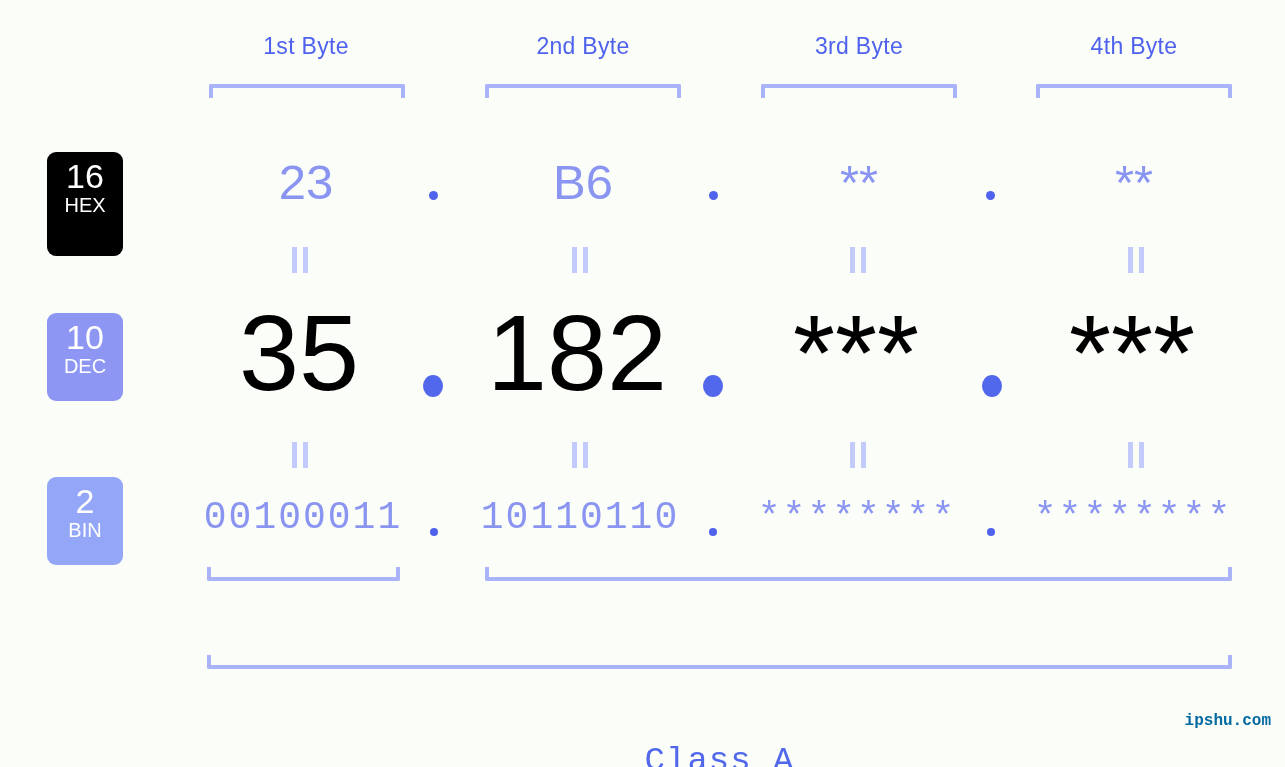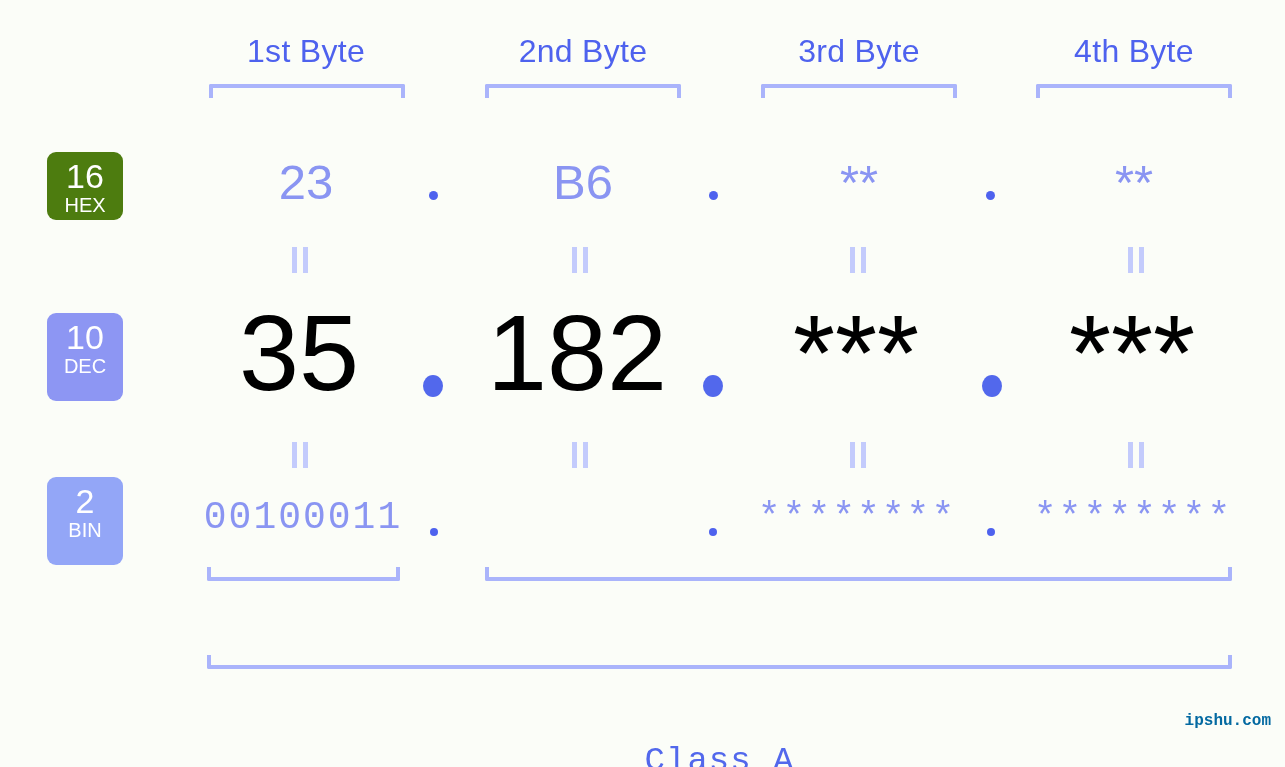--- a/index.html
+++ b/index.html
@@ -19,21 +19,21 @@
     position: absolute;
     left: 0; top: 0;
     width: 1285px;
     height: 767px;
   }
 
   
   .byte-label {
     position: absolute;
     top: 33px;
-    font-size: 32px;
+    font-size: 23px;
     color: #4e62ee;
     text-align: center;
     letter-spacing: 0.3px;
     white-space: nowrap;
     font-family: "Liberation Sans", sans-serif;
   }
 
   
   .bracket-down {
     position: absolute;
@@ -70,21 +70,21 @@
     font-size: 34px;
     line-height: 36px;
     font-weight: 400;
   }
   .badge .nm {
     display: block;
     font-size: 20px;
     line-height: 23px;
     font-weight: 400;
   }
-  #badge-hex { top: 152px; height: 68px; background: #4d7c0f; }
+  #badge-hex { top: 152px; height: 104px; background: #000000; }
   #badge-dec { top: 313px; height: 88px; background: #8d96f3; }
   #badge-bin { top: 477px; height: 88px; background: #93a6f7; }
 
   
   .hex-val {
     position: absolute;
     top: 155px;
     font-size: 49px;
     line-height: 54px;
     color: #8a95f2;
@@ -265,20 +265,21 @@
     <i class="a"></i>
       <i class="b"></i>
   </div>
   <div class="eqmark" style="left:1128px; top:442px;">
     <i class="a"></i>
       <i class="b"></i>
   </div>
 
   <div class="bin-val" style="left:203px; width:200px;">00100011</div>
   <div class="bin-dot" style="left:430px;"></div>
+  <div class="bin-val" style="left:480px; width:200px;">10110110</div>
   <div class="bin-dot" style="left:709px;"></div>
   <div class="bin-val" style="left:757px; width:200px;">********</div>
   <div class="bin-dot" style="left:987px;"></div>
   <div class="bin-val" style="left:1033px; width:200px;">********</div>
 
   <div class="bracket-up" style="left:207px; top:567px; width:193px;"></div>
   <div class="bracket-up" style="left:485px; top:567px; width:747px;"></div>
 
 
   <div class="bracket-up" style="left:207px; top:655px; width:1025px;"></div>

